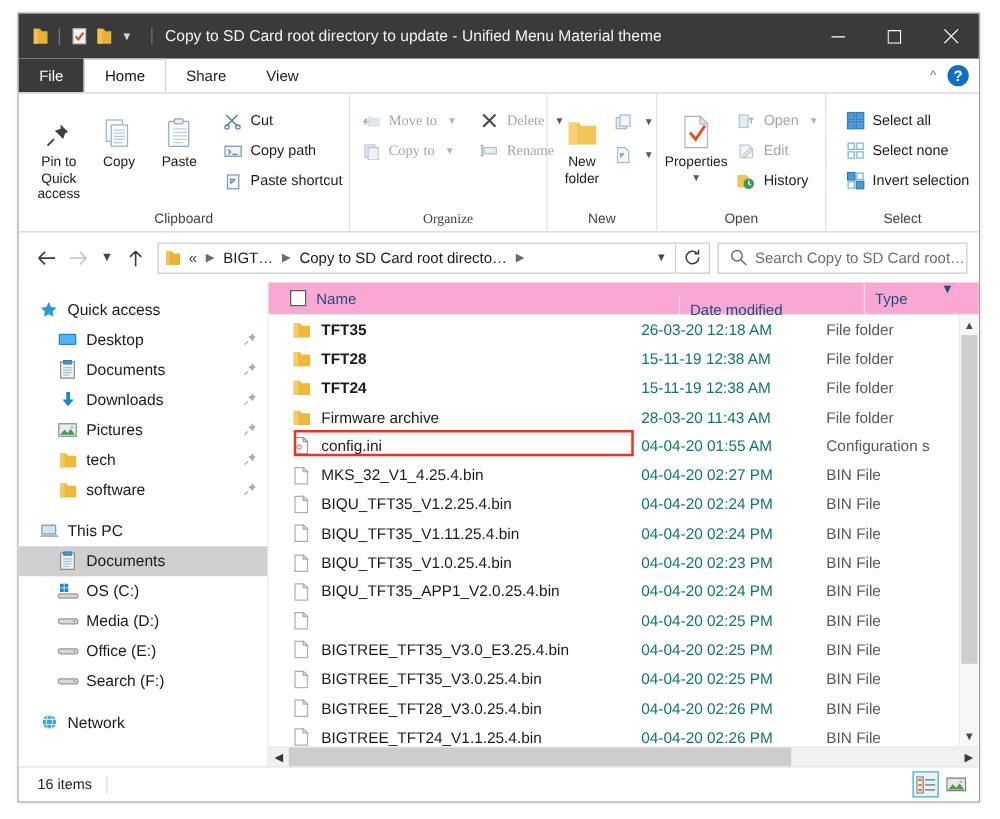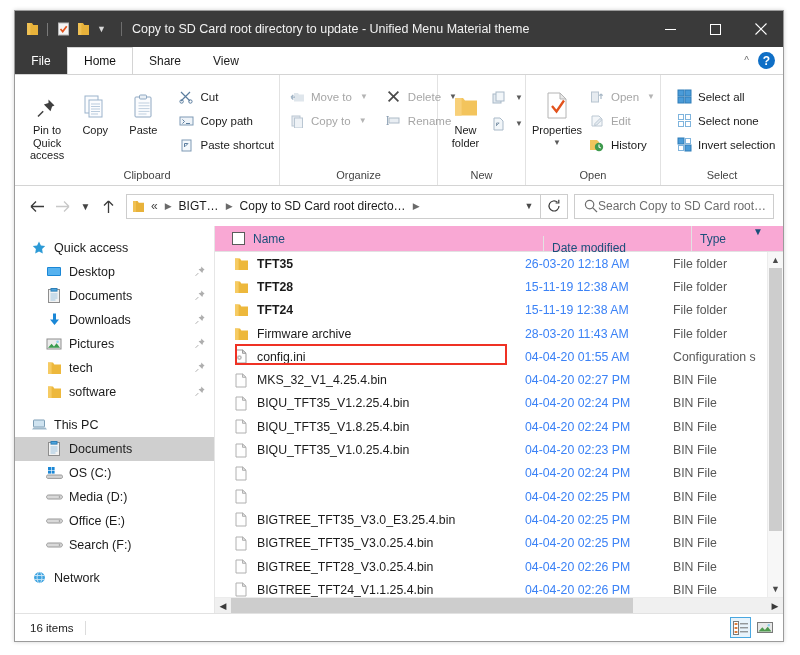--- a/index.html
+++ b/index.html
@@ -101,21 +101,21 @@
   .crumb{font-size:12px;color:#1b1b1b;white-space:nowrap;padding:0 2px;}
   .crumb.muted{color:#444;}
   .sep-chev{color:#6a6a6a;font-size:9px;padding:0 4px;}
   .addr-dd{width:22px;display:flex;align-items:center;justify-content:center;color:#4a4a4a;font-size:9px;flex:0 0 22px;}
   .refresh{
     width:27px;height:25px;border:1px solid #cdcdcd;border-left:none;background:#fff;
     display:flex;align-items:center;justify-content:center;color:#3b3b3b;box-sizing:border-box;flex:0 0 27px;
   }
   .searchbox{
     width:200px;height:25px;border:1px solid #cdcdcd;background:#fff;margin-left:6px;
-    display:flex;align-items:center;box-sizing:border-box;flex:0 0 200px;padding-left:9px;
+    display:flex;align-items:center;box-sizing:border-box;flex:0 0 200px;gap:6px;padding-left:9px;
   }
   .search-ph{font-size:12px;color:#6d6d6d;white-space:nowrap;overflow:hidden;}
 
   
   .content{flex:1;display:flex;min-height:0;background:#fff;}
   .navpane{
     width:200px;flex:0 0 200px;background:#fff;padding-top:10px;box-sizing:border-box;
     overflow:hidden;border-right:1px solid #e6e6e6;
   }
   .nrow{
@@ -142,21 +142,21 @@
   .ch-type{flex:1;}
   .selall{
     width:13px;height:13px;border:1px solid #5a5a5a;margin:0 8px 0 17px;flex:0 0 13px;box-sizing:border-box;background:#fff;
   }
   .ch-sorter{position:absolute;right:20px;top:0px;color:#1b4f7a;font-size:10px;}
 
   .rows{flex:1;overflow:hidden;background:#fff;position:relative;}
   .frow{height:23.3px;display:flex;align-items:center;font-size:12.3px;color:#1b1b1b;}
   .c-name{width:290px;flex:0 0 290px;display:flex;align-items:center;padding-left:17px;box-sizing:border-box;white-space:nowrap;overflow:hidden;}
   .c-name .fico{width:18px;height:18px;display:flex;align-items:center;justify-content:center;flex:0 0 18px;margin-right:7px;}
-  .c-date{width:148px;flex:0 0 148px;color:#3b82f6;padding-left:8px;box-sizing:border-box;white-space:nowrap;margin-left:12px;}
+  .c-date{width:148px;flex:0 0 148px;color:#0f766e;padding-left:8px;box-sizing:border-box;white-space:nowrap;}
   .c-type{flex:1;color:#585858;padding-left:8px;box-sizing:border-box;white-space:nowrap;overflow:hidden;}
   .nm-bold{font-weight:bold;}
 
   .highlight-box{
     position:absolute;border:2px solid #ef3124;box-sizing:border-box;pointer-events:none;
   }
 
   
   .vscroll{
     position:absolute;right:0;top:0;bottom:0;width:15px;background:#f7f7f7;
@@ -308,21 +308,21 @@
                   <path d="M4.5 9V5.5h3.3M8 5.5L5 8.5" stroke="#5b7d9e" stroke-width="1" fill="none"></path>
                 </svg>
             </span>
             <span>Paste shortcut</span>
           </div>
         </div>
       </div>
       <div class="rgroup-label">Clipboard</div>
     </div>
 
-    <div class="rgroup" style="width:158px;">
+    <div class="rgroup" style="width:158px;font-family:Liberation Serif, serif;">
       <div class="rgroup-body" style="padding-left:4px;">
         <div class="small-col">
           <div class="small-btn dim">
             <span class="sico">
               <svg width="15" height="14" viewBox="0 0 15 14">
                   <path d="M4 3h4l1 1.4h5v7H4z" fill="#dfe6ec"></path>
                   <path d="M5 7.2H1m0 0l2.3-2.3M1 7.2l2.3 2.3" stroke="#9fb2c4" stroke-width="1.3" fill="none"></path>
                 </svg>
             </span>
             <span>Move to</span>
@@ -850,21 +850,21 @@
         </div>
 
         <div class="frow">
           <div class="c-name">
             <span class="fico">
                 <svg width="14" height="15" viewBox="0 0 14 15">
                   <path d="M2 1h6.5L12 4.3V14H2z" fill="#fefefe" stroke="#b0b0b0"></path>
                   <path d="M8.5 1L12 4.3H8.5z" fill="#ececec" stroke="#b0b0b0"></path>
                 </svg>
               </span>
-            <span>BIQU_TFT35_V1.8.25.4.bin</span>
+            <span>BIQU_TFT35_V1.11.25.4.bin</span>
           </div>
           <div class="c-date">04-04-20 02:24 PM</div>
           <div class="c-type">BIN File</div>
         </div>
 
         <div class="frow">
           <div class="c-name">
             <span class="fico">
                 <svg width="14" height="15" viewBox="0 0 14 15">
                   <path d="M2 1h6.5L12 4.3V14H2z" fill="#fefefe" stroke="#b0b0b0"></path>
@@ -878,20 +878,21 @@
         </div>
 
         <div class="frow">
           <div class="c-name">
             <span class="fico">
                 <svg width="14" height="15" viewBox="0 0 14 15">
                   <path d="M2 1h6.5L12 4.3V14H2z" fill="#fefefe" stroke="#b0b0b0"></path>
                   <path d="M8.5 1L12 4.3H8.5z" fill="#ececec" stroke="#b0b0b0"></path>
                 </svg>
               </span>
+            <span>BIQU_TFT35_APP1_V2.0.25.4.bin</span>
           </div>
           <div class="c-date">04-04-20 02:24 PM</div>
           <div class="c-type">BIN File</div>
         </div>
 
         <div class="frow">
           <div class="c-name">
             <span class="fico">
                 <svg width="14" height="15" viewBox="0 0 14 15">
                   <path d="M2 1h6.5L12 4.3V14H2z" fill="#fefefe" stroke="#b0b0b0"></path>

